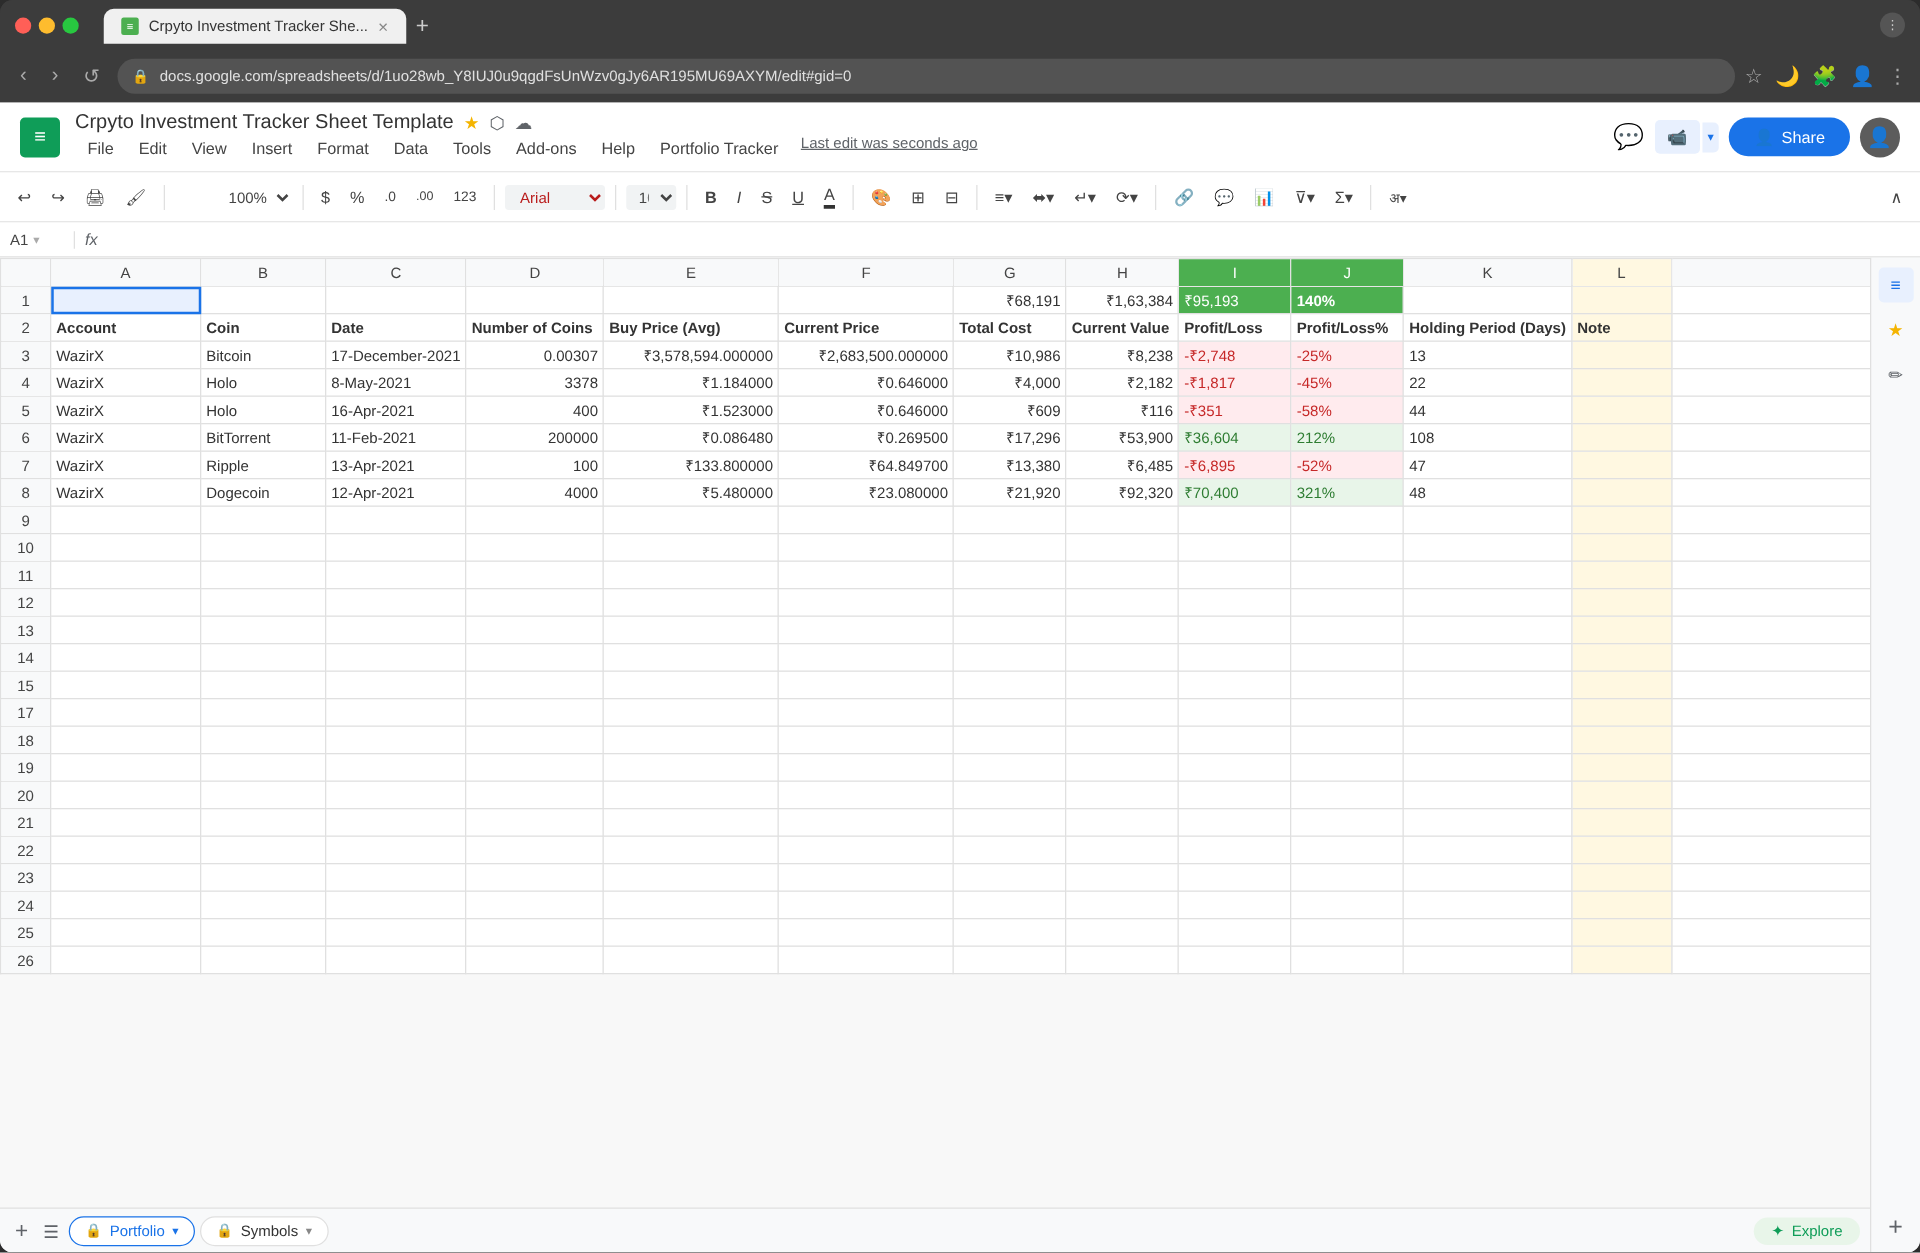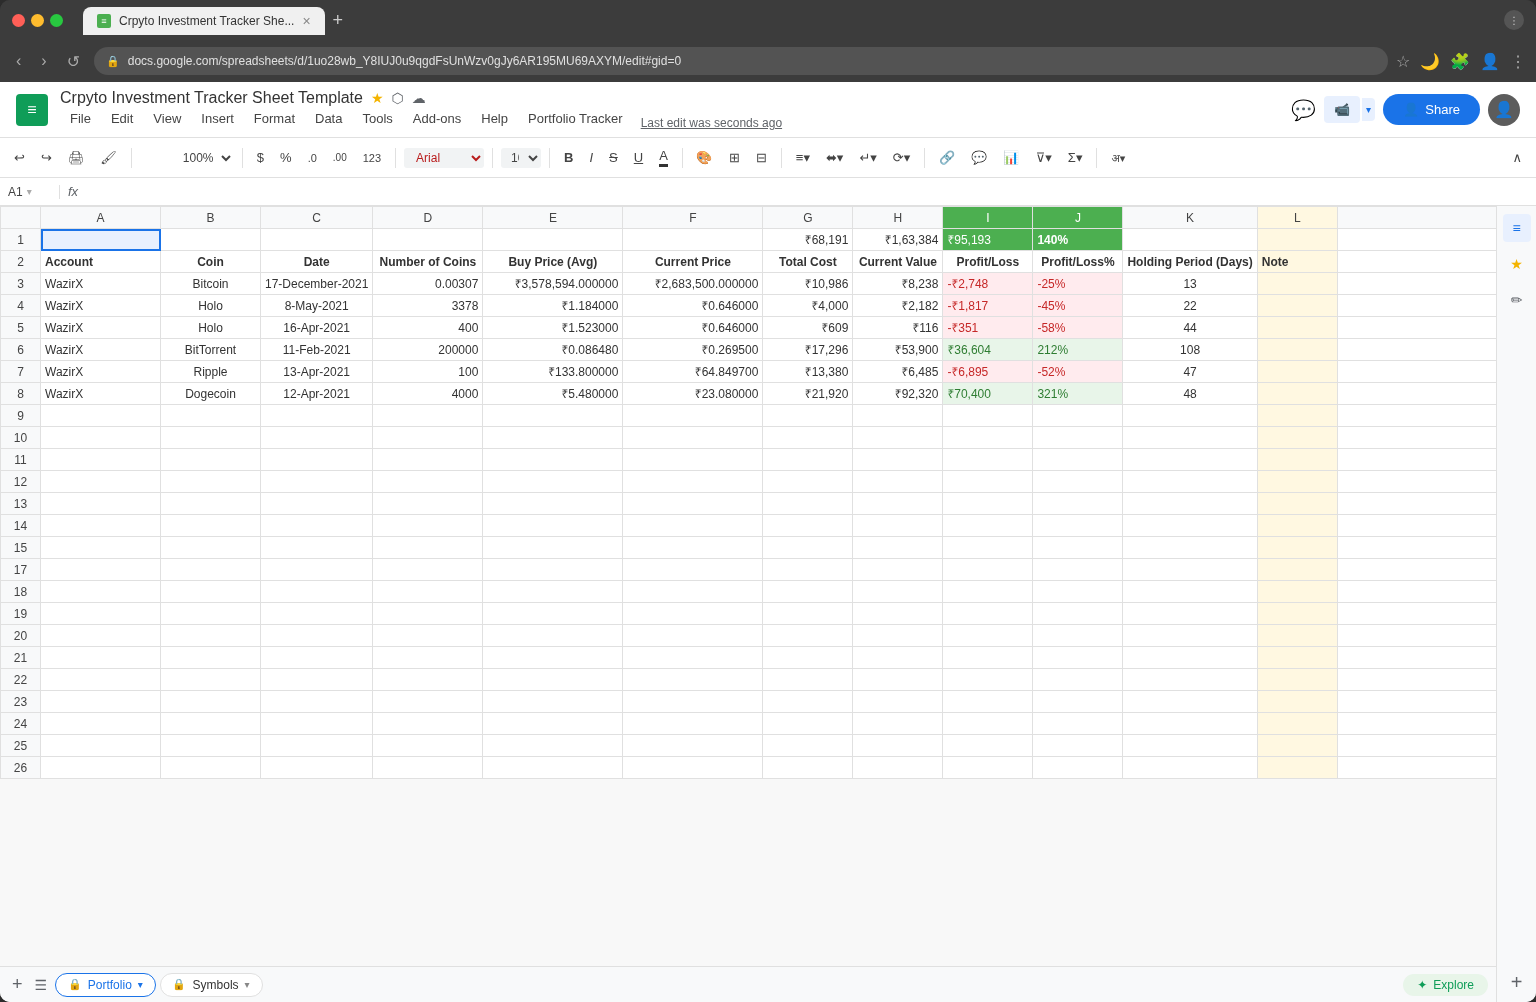--- a/index.html
+++ b/index.html
@@ -31,21 +31,21 @@
     
     .app-content { background: #f8f8f8; flex: 1; display: flex; flex-direction: column; overflow: hidden; }
 
     
     .app-header { background: white; border-bottom: 1px solid #e0e0e0; padding: 8px 16px; display: flex; align-items: center; gap: 12px; height: 56px; }
     .sheets-logo { width: 32px; height: 32px; background: #0f9d58; border-radius: 4px; display: flex; align-items: center; justify-content: center; color: white; font-size: 18px; font-weight: bold; }
     .app-title-area { display: flex; flex-direction: column; }
     .app-title { font-size: 16px; color: #333; font-weight: 400; }
     .title-icon { color: #f4b400; font-size: 14px; }
     .title-icon-gray { color: #5f6368; font-size: 14px; cursor: pointer; }
-    .menu-bar { display: flex; gap: 0; align-items: flex-end; margin-left: 0; }
+    .menu-bar { display: flex; gap: 0; align-items: flex-start; margin-left: 0; }
     .menu-item { font-size: 13px; color: #444; cursor: pointer; padding: 4px 10px; border-radius: 4px; }
     .last-edit { font-size: 12px; color: #5f6368; margin-left: 8px; text-decoration: underline; cursor: pointer; }
     .header-actions { margin-left: auto; display: flex; align-items: center; gap: 8px; }
     .btn-share { background: #1a73e8; color: white; border: none; border-radius: 20px; padding: 8px 20px; font-size: 13px; cursor: pointer; display: flex; align-items: center; gap: 6px; }
     .avatar { width: 32px; height: 32px; border-radius: 50%; background: #5c5c5c; overflow: hidden; display: flex; align-items: center; justify-content: center; color: white; font-size: 14px; }
 
     
     .toolbar { background: white; border-bottom: 1px solid #e0e0e0; padding: 4px 8px; display: flex; align-items: center; gap: 4px; height: 40px; }
     .tb-btn { background: none; border: none; cursor: pointer; padding: 4px 6px; border-radius: 3px; font-size: 13px; color: #444; display: flex; align-items: center; }
     .tb-separator { width: 1px; height: 20px; background: #e0e0e0; margin: 0 4px; }
@@ -63,21 +63,21 @@
     .sheet-scroll { flex: 1; overflow: auto; position: relative; }
     
     table.spreadsheet { border-collapse: collapse; font-size: 12px; }
     table.spreadsheet th, table.spreadsheet td { border: 1px solid #e0e0e0; padding: 0 4px; height: 22px; white-space: nowrap; overflow: hidden; }
     table.spreadsheet th { background: #f8f9fa; text-align: center; font-weight: 500; color: #444; position: sticky; top: 0; z-index: 1; }
     table.spreadsheet th.row-header { width: 40px; min-width: 40px; position: sticky; left: 0; z-index: 3; background: #f8f9fa; }
     table.spreadsheet td.row-num { background: #f8f9fa; text-align: center; color: #444; font-weight: 400; position: sticky; left: 0; z-index: 1; width: 40px; min-width: 40px; }
     table.spreadsheet td { text-align: left; color: #333; background: white; }
     table.spreadsheet td.selected { background: #e8f0fe !important; outline: 2px solid #1a73e8; outline-offset: -2px; }
     table.spreadsheet td.header-row { font-weight: bold; color: #333; background: white; }
-    table.spreadsheet td.center { text-align: center; }
+    table.spreadsheet td.center { text-align: left; }
     table.spreadsheet td.right { text-align: right; }
     
     
     .summary-g { color: #333; font-weight: 400; }
     .summary-h { color: #333; font-weight: 400; }
     .summary-i { background: #4caf50 !important; color: white !important; font-weight: normal; text-align: center; }
     .summary-j { background: #4caf50 !important; color: white !important; font-weight: bold; text-align: center; }
     
     
     .profit-pos { background: #e8f5e9 !important; color: #2e7d32 !important; text-align: center; }

